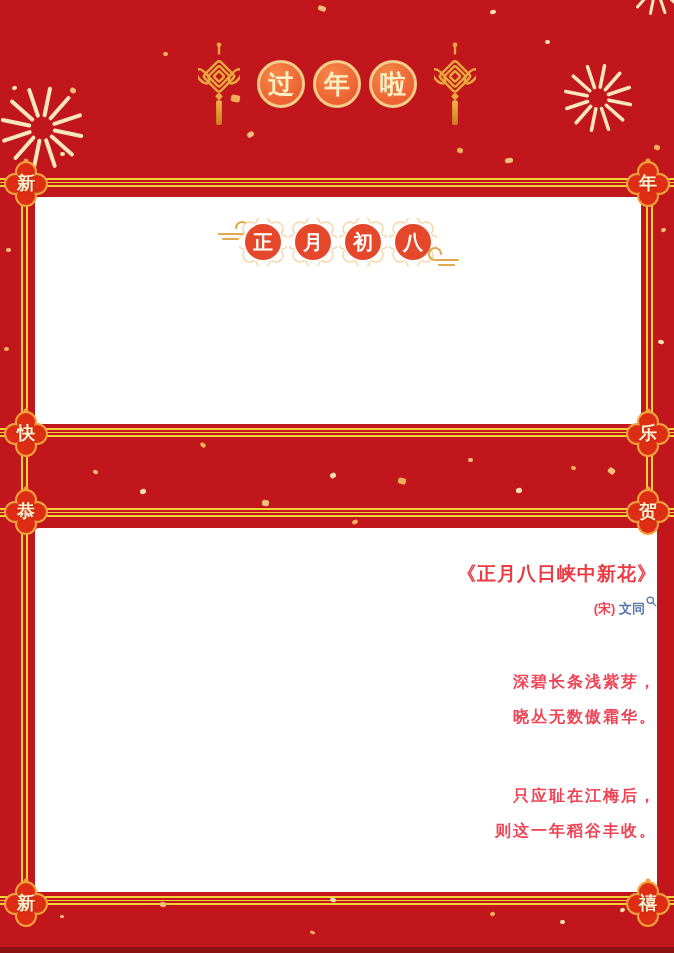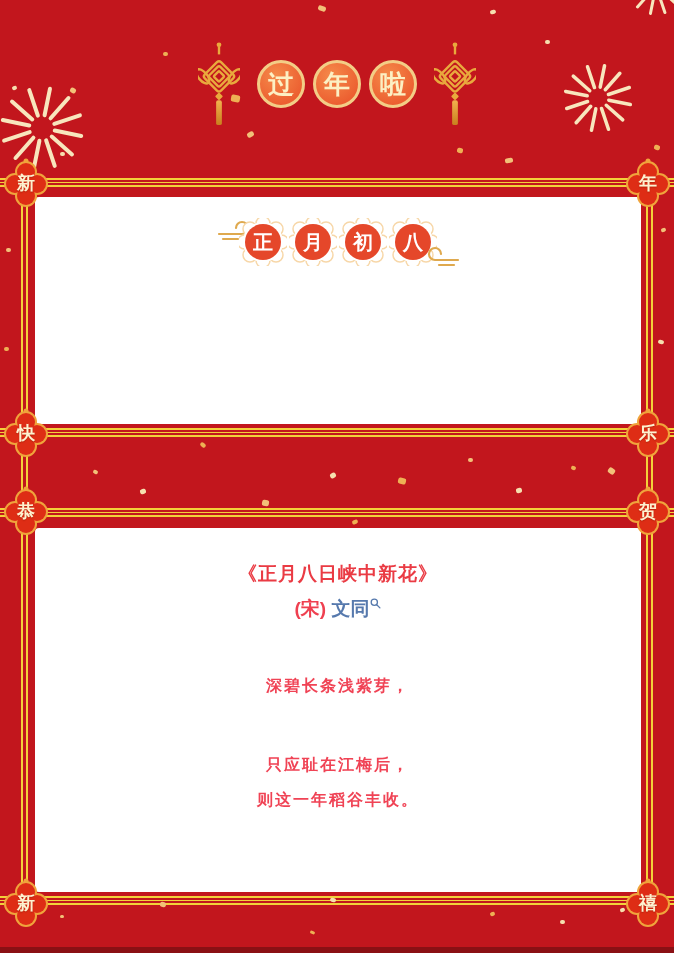--- a/index.html
+++ b/index.html
@@ -25,41 +25,41 @@
     display:flex;align-items:center;justify-content:center;z-index:5;}
   .banner-circle{width:42px;height:42px;border-radius:50%;
     border:3px solid #f3cd86;margin:0 4px;
     background:radial-gradient(circle at 38% 30%,#f58a4a,#ec5e30 75%);
     display:flex;align-items:center;justify-content:center;
     color:#fcf0c4;font-size:26px;font-weight:bold;}
   .knot{margin:0 13px;}
   
   .card{position:absolute;left:35px;width:606px;background:#ffffff;border-radius:4px;z-index:4;}
   .card1{top:197px;height:227px;}
-  .card2{top:528px;height:364px;text-align:center;}
+  .card2{top:528px;height:364px;text-align:right;padding-left:16px;}
   
   .heading-row{position:relative;margin-top:20px;height:50px;
     display:flex;align-items:center;justify-content:center;}
   .scallop-wrap{position:relative;width:48px;height:48px;margin:0 1px;}
   .scallop-wrap svg{position:absolute;left:0;top:0;}
   .scallop-char{position:absolute;left:0;top:0;width:48px;height:48px;
     display:flex;align-items:center;justify-content:center;
     color:#ffffff;font-size:20px;font-weight:bold;}
   .cloud{position:absolute;}
   .cloud.left{left:calc(50% - 126px);top:2px;}
   .cloud.right{right:calc(50% - 127px);bottom:0;transform:scaleX(-1);}
   
   .article{margin:6px 8px 0 8px;color:#3b3b3b;font-size:17px;line-height:33px;
     text-align:justify;}
   .article p{margin:0;text-indent:2em;}
   .search-link{color:#5679ad;cursor:pointer;}
   .mag{vertical-align:6px;margin-left:1px;}
   
   .poem-title{margin-top:33px;color:#ea3b44;font-size:19px;font-weight:bold;letter-spacing:1px;}
-  .poem-author{margin-top:9px;font-size:19px;font-weight:bold;}
+  .poem-author{margin-top:9px;font-size:13px;font-weight:bold;}
   .poem-author .dyn{color:#ef4050;}
   .poem-author .auth{color:#5679ad;}
   .stanza{font-size:16px;font-weight:bold;color:#f04355;line-height:35px;letter-spacing:2px;}
   .stanza1{margin-top:46px;} .stanza2{margin-top:44px;}
   
   .burst{position:absolute;z-index:2;}
   .confetti{position:absolute;border-radius:2px;z-index:1;}
   .bottom-strip{position:absolute;left:0;bottom:0;width:674px;height:6px;background:#8a1014;z-index:7;}
 </style>
 </head>
@@ -419,20 +419,21 @@
   <div class="poem-title">《正月八日峡中新花》</div>
   <div class="poem-author">
     <span class="dyn">(宋)</span>
     <span class="auth"><span>文同</span><svg class="mag" width="11" height="11" viewBox="0 0 12 12">
           <circle cx="4.7" cy="4.7" r="3.4" fill="none" stroke="#5679ad" stroke-width="1.4"></circle>
           <line x1="7.3" y1="7.3" x2="10.8" y2="10.8" stroke="#5679ad" stroke-width="1.4" stroke-linecap="round"></line>
         </svg></span>
   </div>
   <div class="stanza stanza1">
     <div>深碧长条浅紫芽，</div>
+    <div>晓丛无数傲霜华。</div>
   </div>
   <div class="stanza stanza2">
     <div>只应耻在江梅后，</div>
     <div>则这一年稻谷丰收。</div>
   </div>
 </div>
 
 <div class="bottom-strip"></div>
 
 <div class="confetti" style="left: 318px; top: 6px; width: 8px; height: 5px; transform: rotate(20deg); background: rgb(242, 193, 120);"></div>

